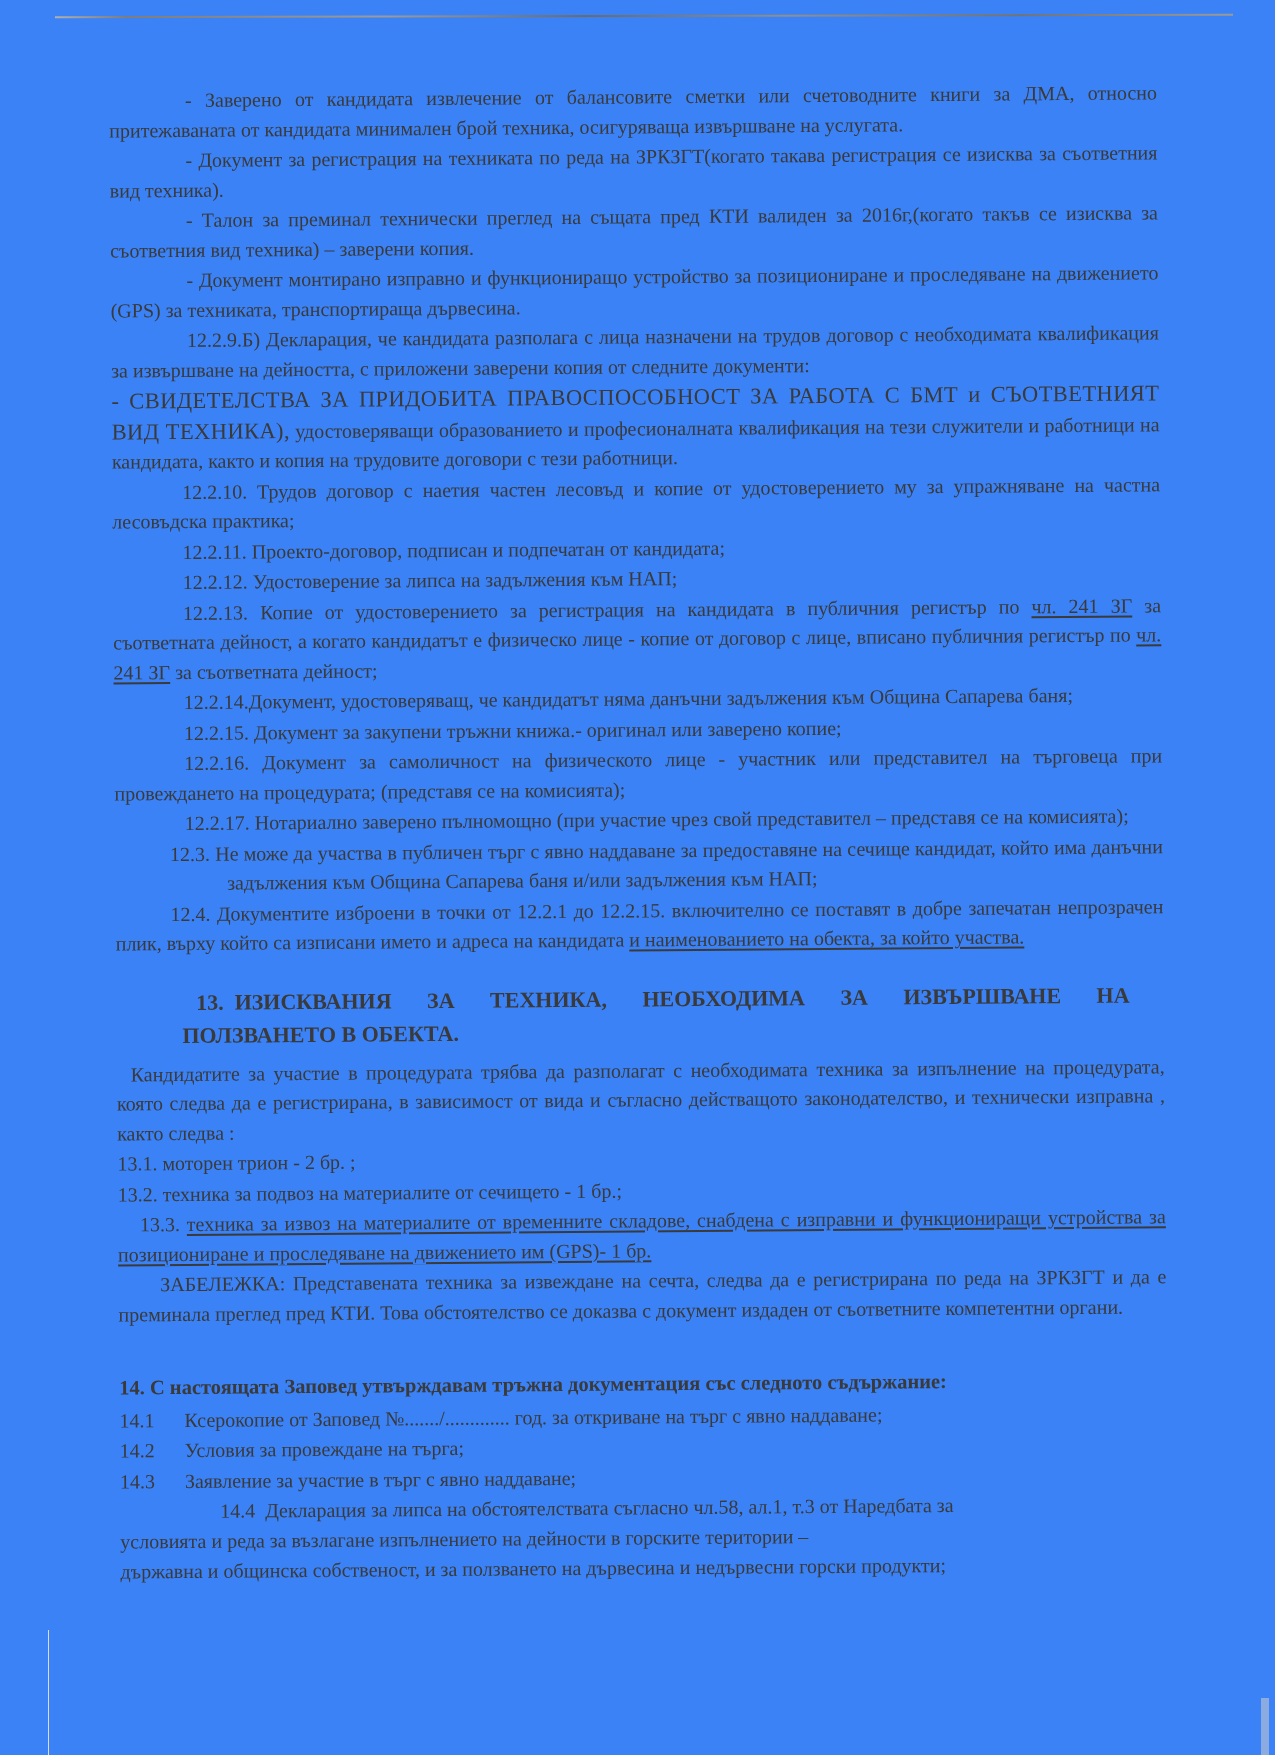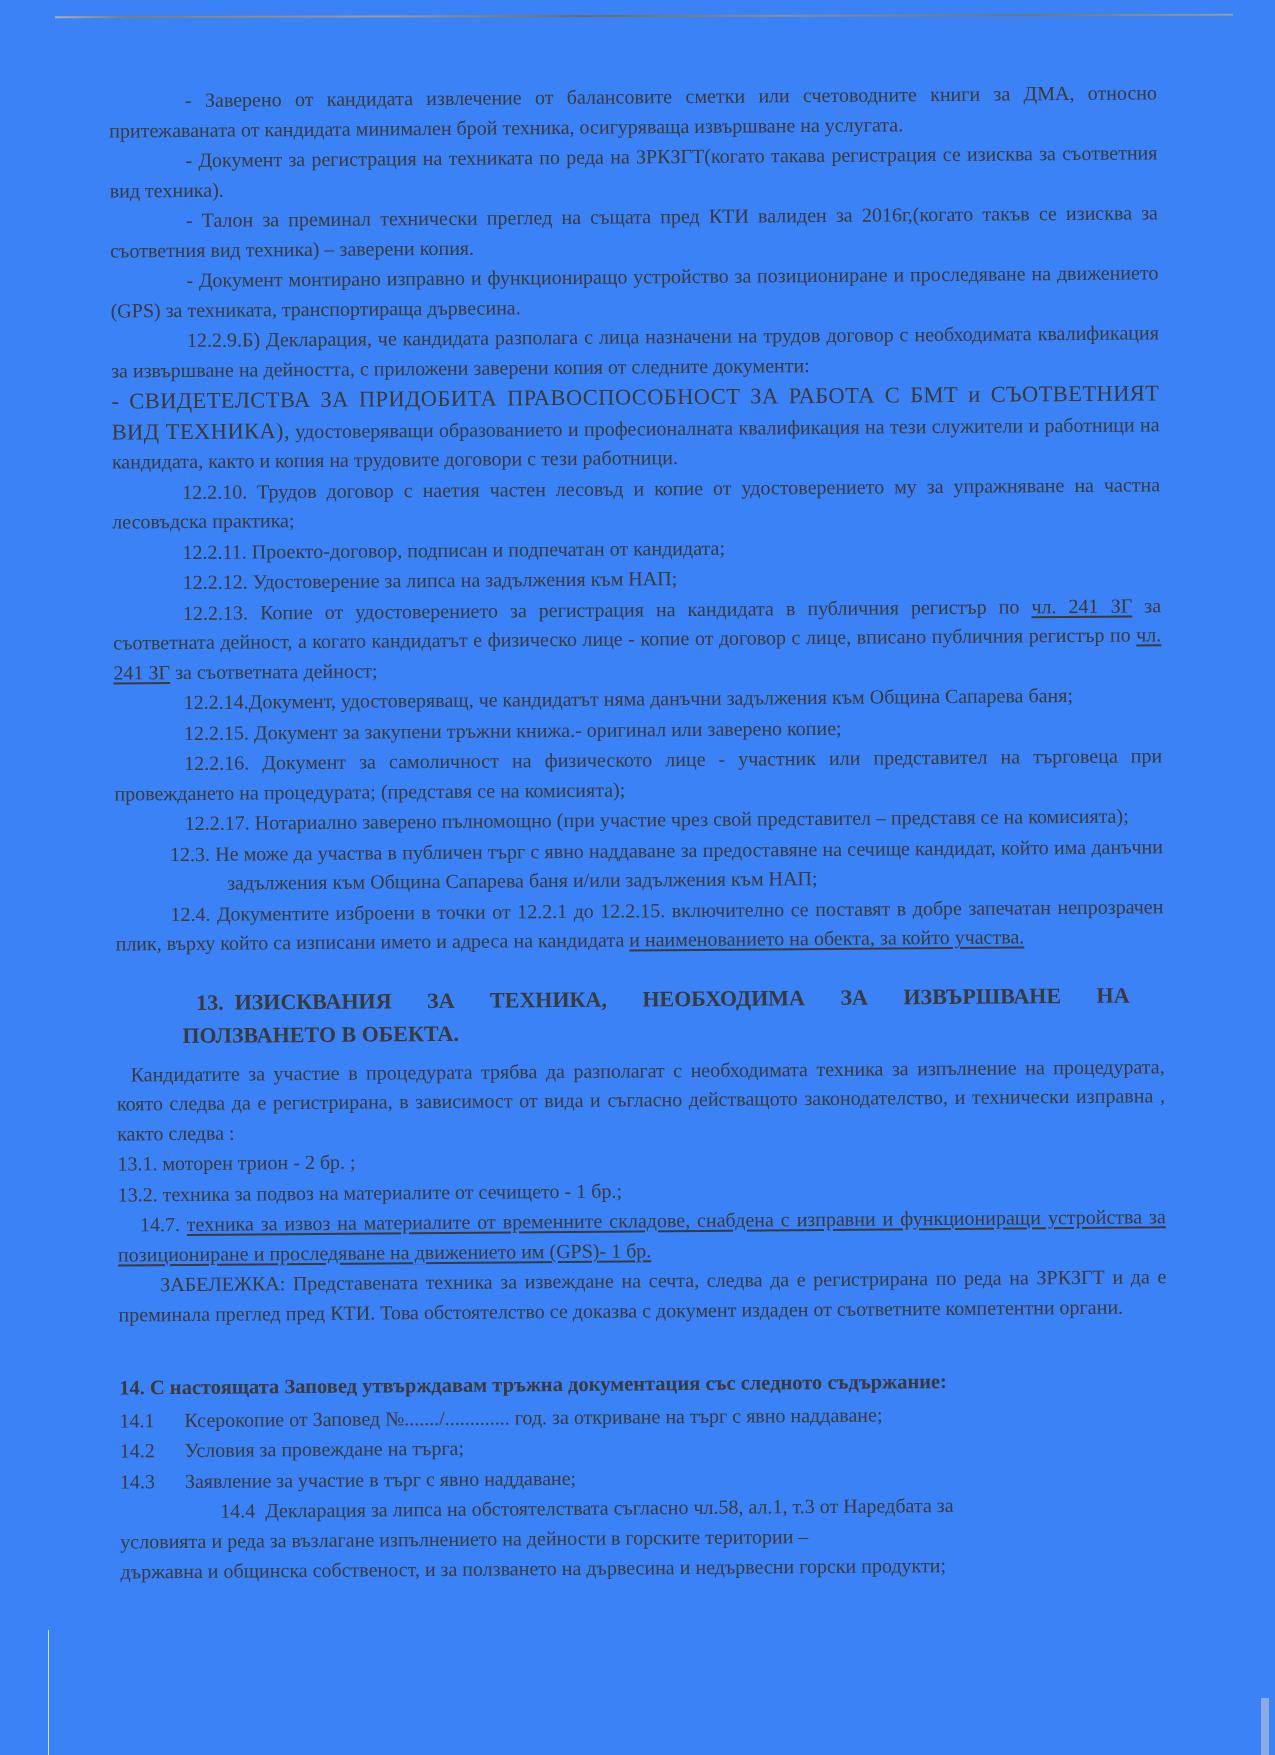--- a/index.html
+++ b/index.html
@@ -68,21 +68,21 @@
       <p class="indent-md"><span>12.2.14.Документ, удостоверяващ, че кандидатът няма данъчни задължения към Община Сапарева баня;</span></p>
       <p class="indent-md"><span>12.2.15. Документ за закупени тръжни книжа.- оригинал или заверено копие;</span></p>
       <p class="indent-md"><span>12.2.16. Документ за самоличност на физическото лице - участник или представител на търговеца при провеждането  на   процедурата; (представя се на комисията);</span></p>
       <p class="indent-md"><span>12.2.17. Нотариално заверено пълномощно (при участие чрез свой представител – представя се на комисията);</span></p>
       <p class="hang123"><span>12.3. Не може да участва в публичен търг с явно наддаване за предоставяне на сечище кандидат, който има данъчни задължения към Община Сапарева баня и/или задължения към НАП;</span></p>
       <p class="p124"><span>12.4. Документите изброени в точки от 12.2.1 до 12.2.15. включително се поставят в добре запечатан непрозрачен плик, върху който са изписани името и адреса на кандидата </span><span class="u">и наименованието на обекта, за който участва.</span></p>
       <p class="h13"><span class="spread">13. ИЗИСКВАНИЯ ЗА ТЕХНИКА, НЕОБХОДИМА ЗА ИЗВЪРШВАНЕ НА</span><br><span>ПОЛЗВАНЕТО В ОБЕКТА.</span></p>
       <p class="flush"><span>Кандидатите за участие в процедурата трябва да разполагат с необходимата техника за изпълнение на процедурата, която следва да е регистрирана, в зависимост от вида и съгласно действащото законодателство, и технически изправна , както следва :</span></p>
       <p class="item13"><span>13.1. моторен трион - 2 бр. ;</span></p>
       <p class="item13"><span>13.2.  техника за подвоз на материалите от сечището - 1 бр.;</span></p>
-      <p class="item13-3"><span>14.7.  </span><span class="u">техника за извоз на материалите от временните складове, снабдена с изправни и функциониращи устройства за позициониране и проследяване на движението им (GPS)- 1 бр.</span></p>
+      <p class="item13-3"><span>13.3.  </span><span class="u">техника за извоз на материалите от временните складове, снабдена с изправни и функциониращи устройства за позициониране и проследяване на движението им (GPS)- 1 бр.</span></p>
       <p class="note"><span>ЗАБЕЛЕЖКА: Представената техника за извеждане на сечта, следва да е регистрирана по реда на ЗРКЗГТ и да е преминала преглед пред КТИ. Това обстоятелство се доказва с документ издаден от съответните компетентни органи.</span></p>
       <p class="h14"><span>14. С настоящата Заповед утвърждавам тръжна документация със следното съдържание:</span></p>
       <p class="item14"><span>14.1   Ксерокопие от  Заповед №......./............. год. за откриване на търг с явно наддаване;</span></p>
       <p class="item14"><span>14.2   Условия за провеждане на търга;</span></p>
       <p class="item14"><span>14.3   Заявление за участие в търг с явно наддаване;</span></p>
       <p class="item144"><span>14.4 Декларация за липса на обстоятелствата съгласно чл.58, ал.1, т.3 от Наредбата за</span><br><span>условията и реда за възлагане изпълнението на дейности в горските територии –</span></p>
       <p class="item144b"><span>държавна и общинска собственост, и за ползването на дървесина и недървесни горски  продукти;</span></p>
     </div>
 </div>
 

